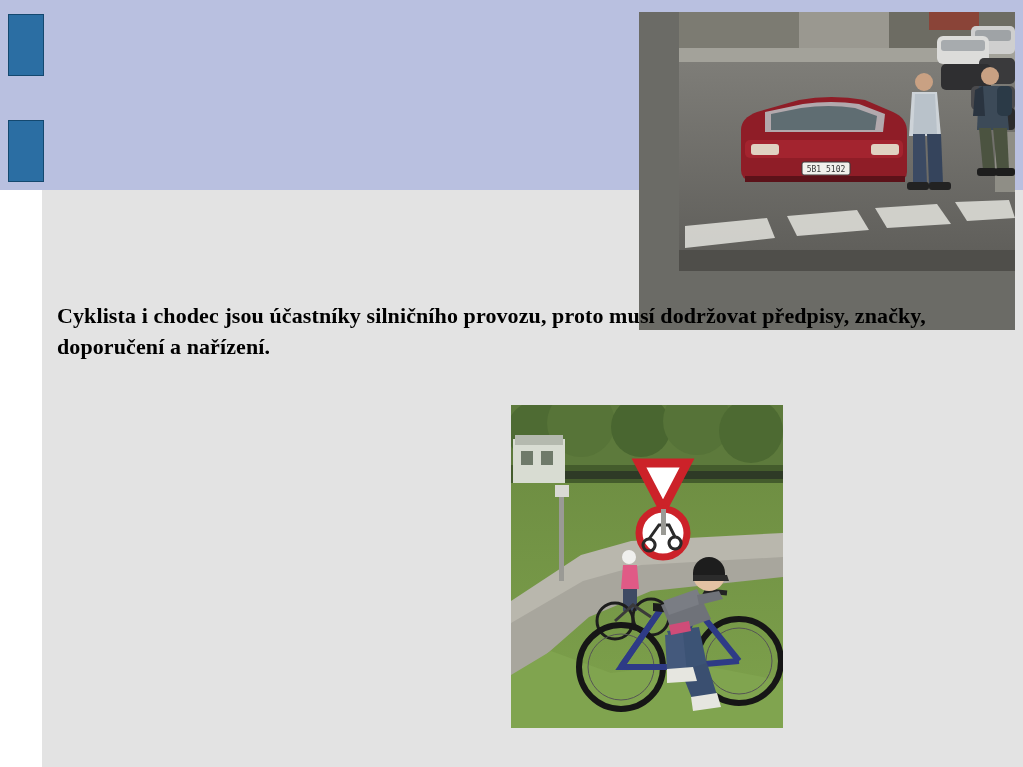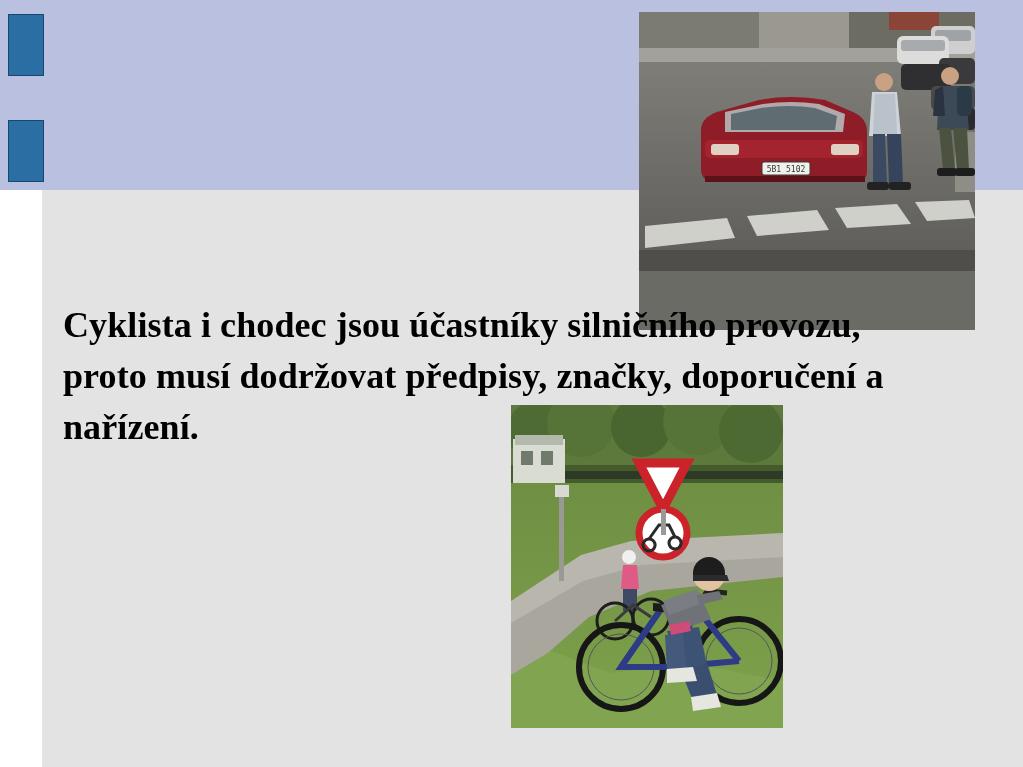--- a/index.html
+++ b/index.html
@@ -52,39 +52,40 @@
     box-sizing: border-box;
   }
   .deco-block.b1 { top: 14px; height: 62px; }
   .deco-block.b2 { top: 120px; height: 62px; }
   .deco-block.b3 { top: 238px; height: 62px; }
   .deco-block.b4 { top: 300px; height: 62px; }
 
   
   .body-text {
     position: absolute;
-    left: 63px;
+    left: 57px;
     top: 300px;
     width: 890px;
-    font-size: 36px;
+    font-size: 22px;
     font-weight: bold;
     line-height: 1.42;
     color: #000000;
     letter-spacing: 0.1px;
   }
 
   
   .photo-crossing {
     position: absolute;
     left: 639px;
     top: 12px;
     width: 336px;
     height: 318px;
     overflow: hidden;
     background: #6b6b66;
+    padding-left: 40px;
   }
 
   
   .photo-cyclists {
     position: absolute;
     left: 511px;
     top: 405px;
     width: 272px;
     height: 323px;
     overflow: hidden;

